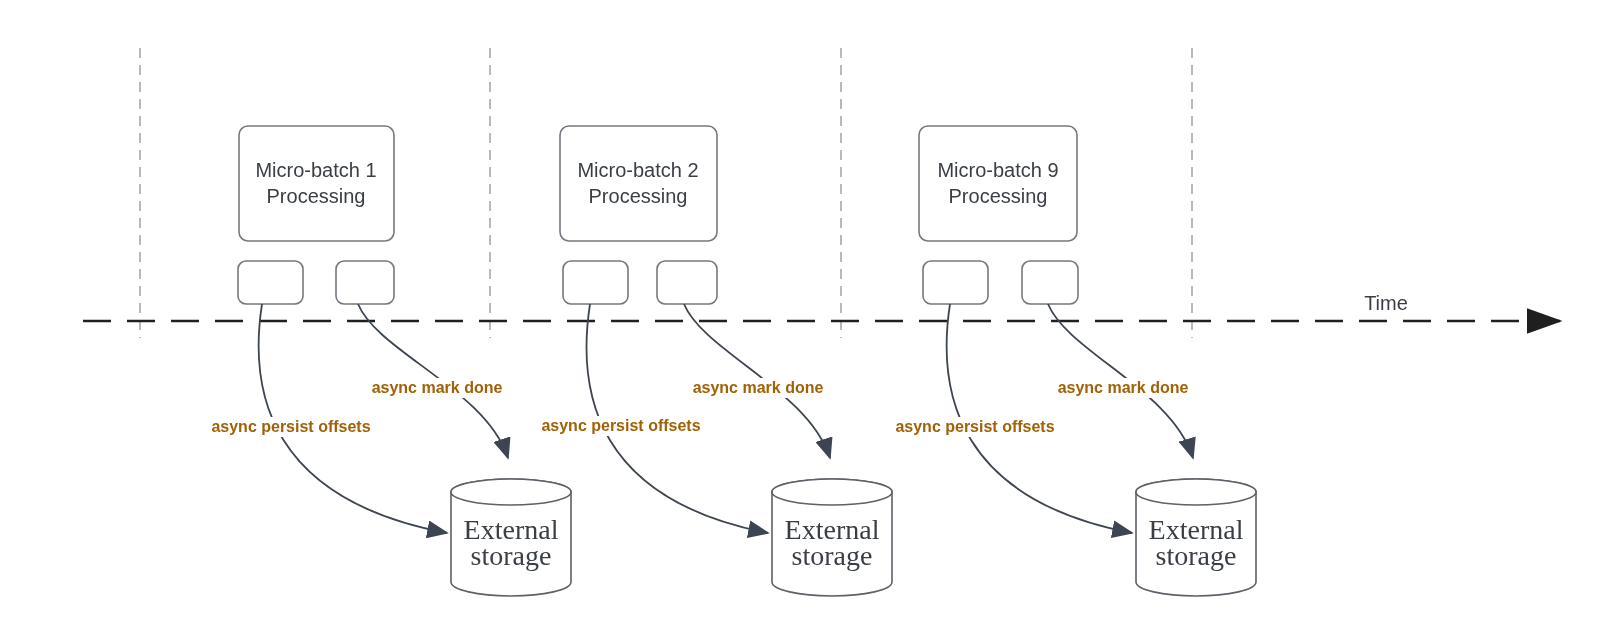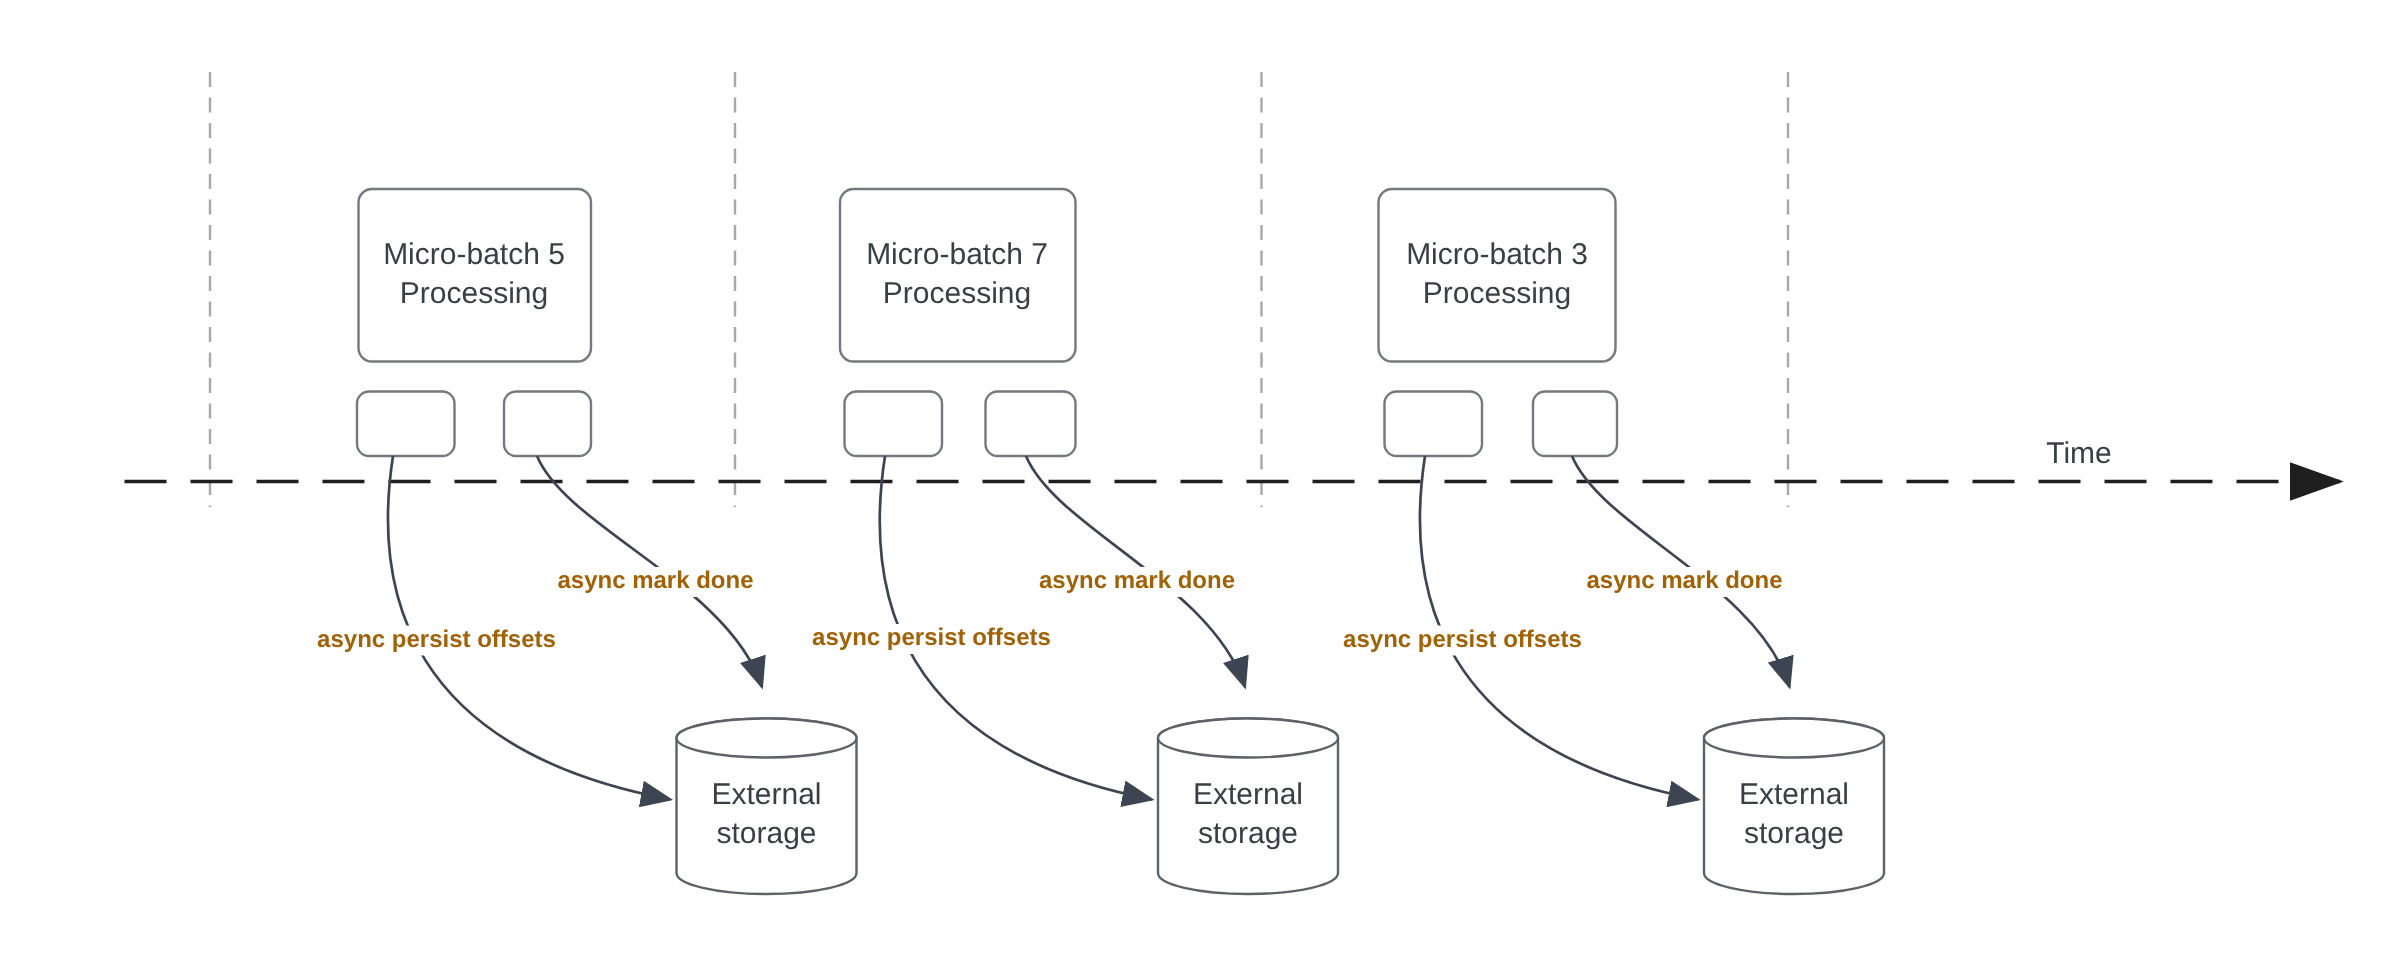--- a/index.html
+++ b/index.html
@@ -18,24 +18,25 @@
     z-index:1;
     color:#3a3a3a;
   }
   .box-title{
     font-size:20px;
     line-height:26px;
     width:150px;
     color:#3a3f46;
   }
   .storage-title{
-    font-size:20px;
+    font-size:28px;
     line-height:26px;
     width:104px;
     color:#3a3f46;
+    font-family:Liberation Serif, serif;
   }
   .edge-label{
     font-size:16px;
     font-weight:bold;
     white-space:nowrap;
     background:#ffffff;
     padding:1px 3px;
     color:#a16207;
   }
   .time-label{
@@ -91,23 +92,23 @@
     <rect x="923" y="261" width="65" height="43" rx="8" fill="#ffffff" stroke="#75787e" stroke-width="1.6"></rect>
     <rect x="1022" y="261" width="56" height="43" rx="8" fill="#ffffff" stroke="#75787e" stroke-width="1.6"></rect>
     <path d="M 950 304 C 936 395, 960 500, 1132 533" fill="none" stroke="#3e4552" stroke-width="1.8" marker-end="url(#arrowConn)"></path>
     <path d="M 1048 304 C 1068 352, 1172 390, 1193 458" fill="none" stroke="#3e4552" stroke-width="1.8" marker-end="url(#arrowConn)"></path>
     <g>
       <path d="M1136,492 a60,13 0 0 1 120,0 l0,90 a60,14 0 0 1 -120,0 z" fill="#ffffff" stroke="#5d6168" stroke-width="1.6"></path>
       <ellipse cx="1196" cy="492" rx="60" ry="13" fill="#ffffff" stroke="#5d6168" stroke-width="1.6"></ellipse>
     </g>
   </svg>
 
-  <div class="txt box-title" style="left:316px;top:183px;">Micro-batch 5 Processing</div>
-  <div class="txt box-title" style="left:638px;top:183px;">Micro-batch 7 Processing</div>
-  <div class="txt box-title" style="left:998px;top:183px;">Micro-batch 3 Processing</div>
+  <div class="txt box-title" style="left:316px;top:183px;">Micro-batch 1 Processing</div>
+  <div class="txt box-title" style="left:638px;top:183px;">Micro-batch 2 Processing</div>
+  <div class="txt box-title" style="left:998px;top:183px;">Micro-batch 9 Processing</div>
 
   <div class="txt edge-label" style="left:291px;top:427px;">async persist offsets</div>
   <div class="txt edge-label" style="left:437px;top:388px;">async mark done</div>
   <div class="txt edge-label" style="left:621px;top:426px;">async persist offsets</div>
   <div class="txt edge-label" style="left:758px;top:388px;">async mark done</div>
   <div class="txt edge-label" style="left:975px;top:427px;">async persist offsets</div>
   <div class="txt edge-label" style="left:1123px;top:388px;">async mark done</div>
 
   <div class="txt storage-title" style="left:511px;top:543px;">External storage</div>
   <div class="txt storage-title" style="left:832px;top:543px;">External storage</div>

